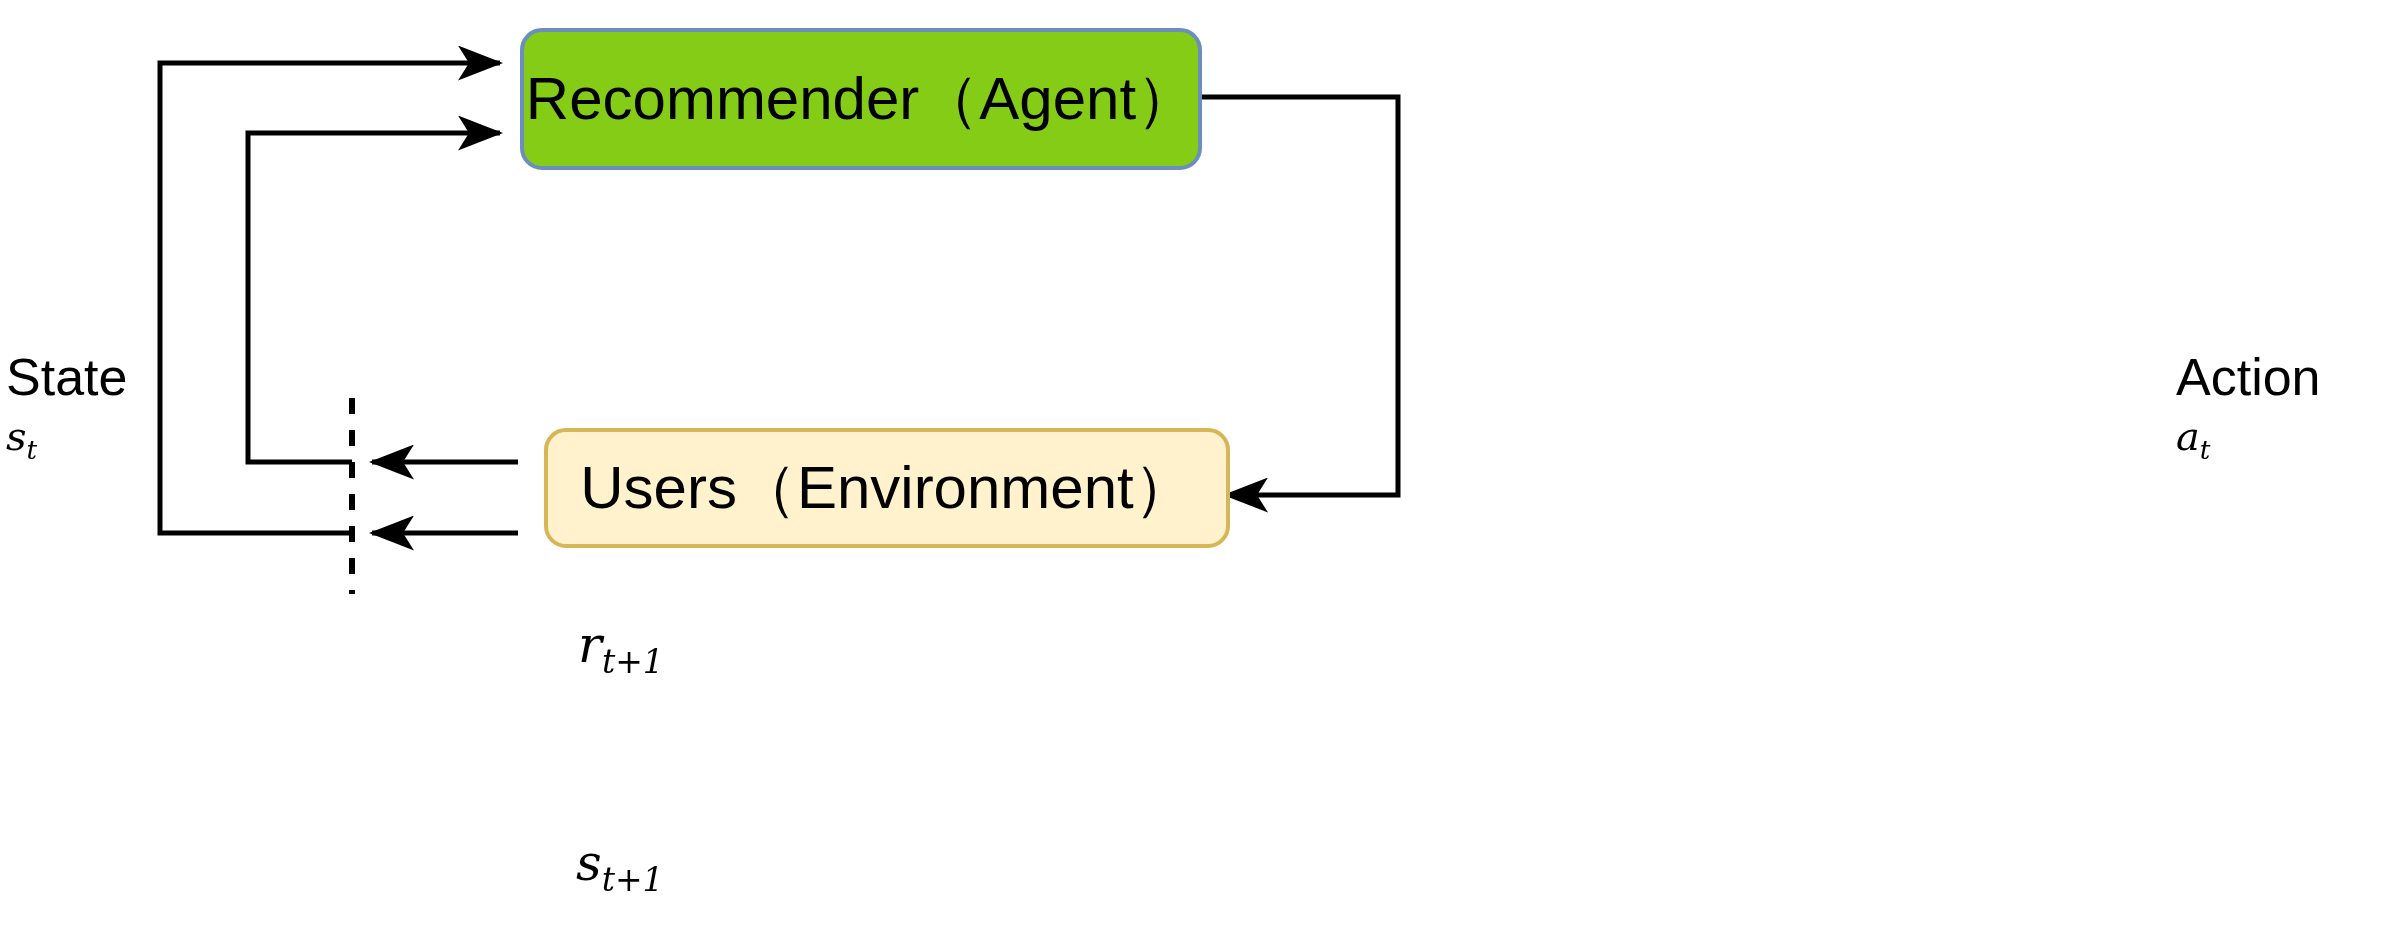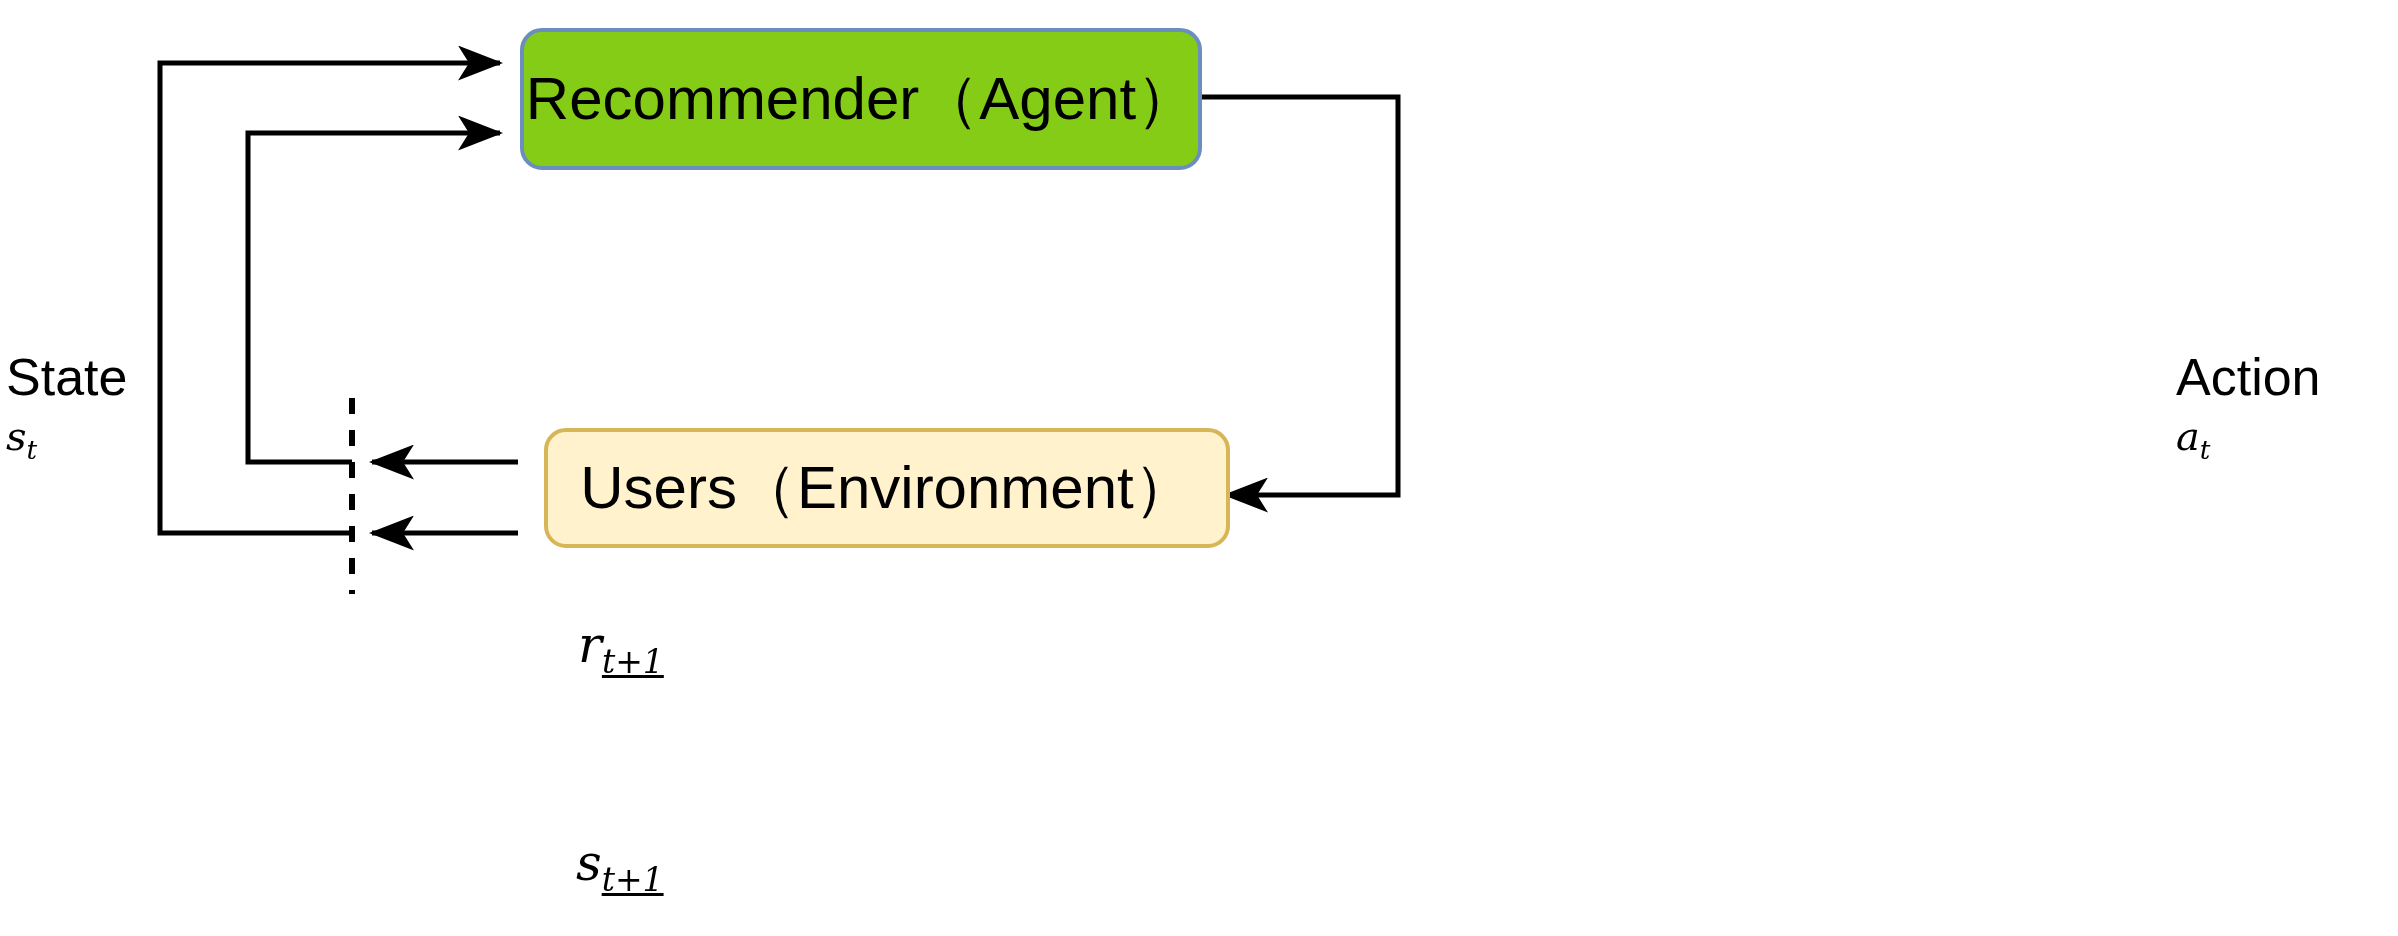--- a/index.html
+++ b/index.html
@@ -81,21 +81,20 @@
     font-family: "DejaVu Serif", "Liberation Serif", serif;
     font-style: italic;
     font-size: 50px;
     color: #000000;
     white-space: nowrap;
     line-height: 1;
   }
   .math-inline sub {
     font-size: 0.66em;
     font-style: italic;
-    text-decoration: underline;
   }
   .edge-label .math sub {
     font-size: 0.66em;
     font-style: italic;
   }
   #state-label   { left: 6px;    top: 348px; width: 210px; }
   #reward-label  { left: 408px;  top: 348px; width: 220px; }
   #action-label  { left: 2176px; top: 348px; width: 216px; }
   #reward-next-label { left: 578px; top: 620px; }
   #state-next-label  { left: 576px; top: 838px; }

